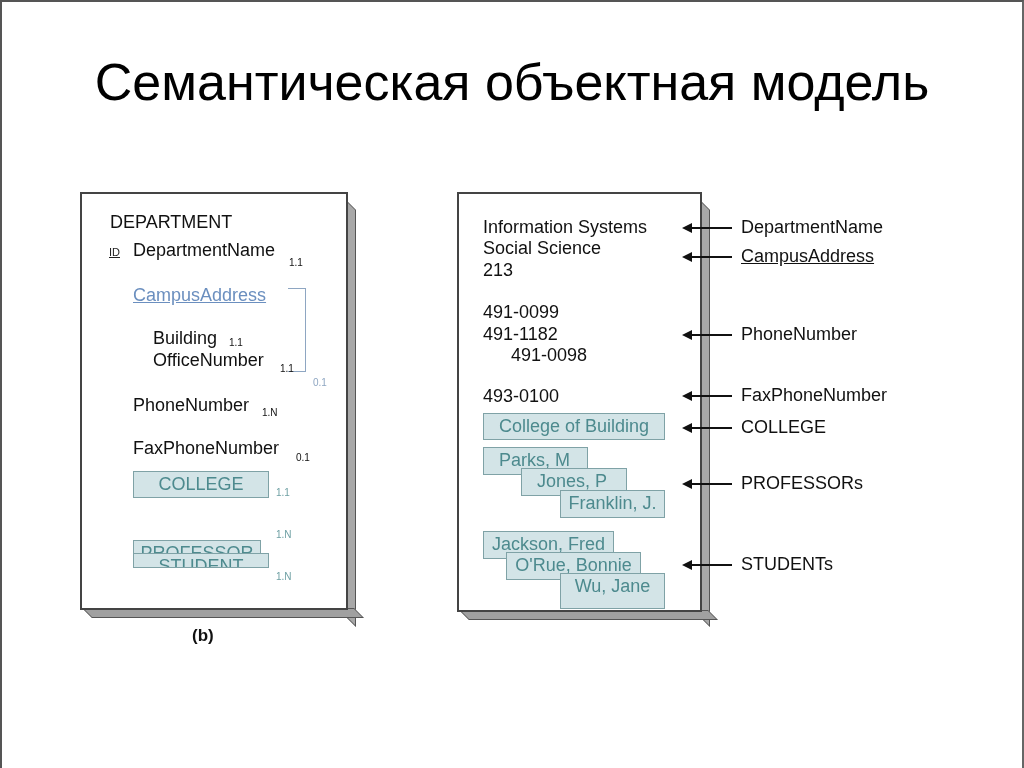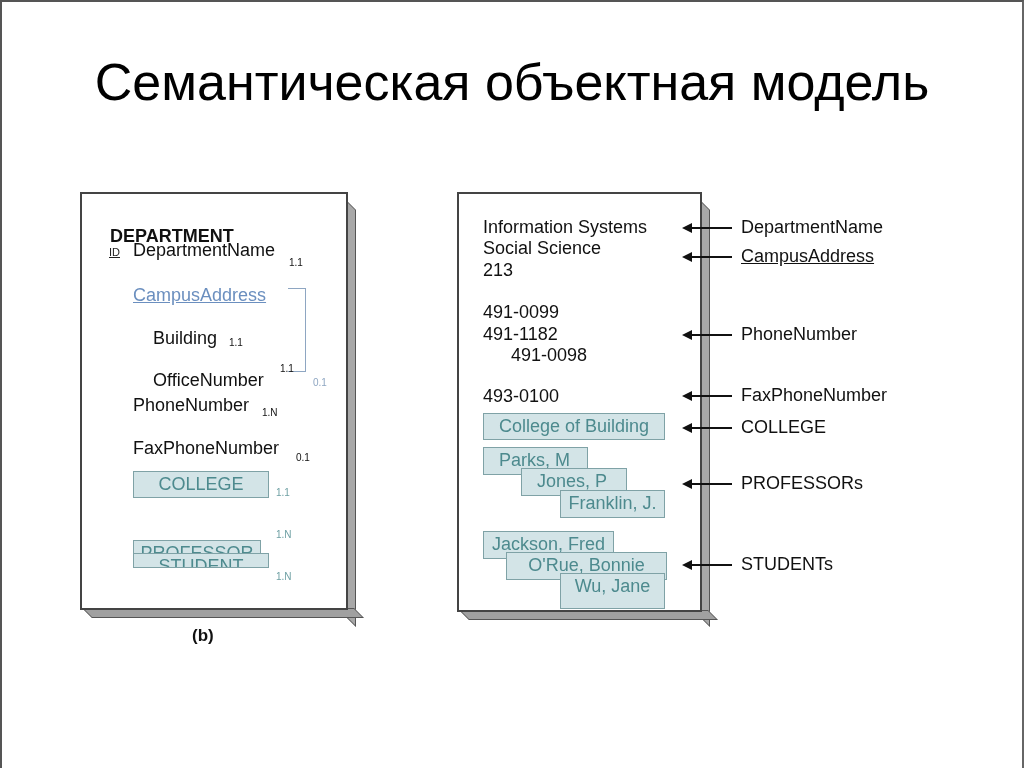--- a/index.html
+++ b/index.html
@@ -37,33 +37,33 @@
 
 <div class="frame"></div>
 
 <div class="title">Семантическая объектная модель</div>
 
 <div>
   <div class="panel-side" style="left:346px; top:200px; width:10px; height:417px; transform: skewY(45deg); transform-origin: top left;"></div>
   <div class="panel-bottom" style="left:82px; top:608px; width:272px; height:10px; transform: skewX(45deg); transform-origin: top left;"></div>
   <div class="panel" style="left:80px; top:192px; width:268px; height:418px;"></div>
 
-  <div class="txt" style="left:110px; top:226px;font-weight:bold;">DEPARTMENT</div>
+  <div class="txt" style="left:110px; top:212px;">DEPARTMENT</div>
 
   <div class="id-mark" style="left:109px; top:246px;">ID</div>
   <div class="txt" style="left:133px; top:240px;">DepartmentName</div>
   <div class="sub" style="left:289px; top:257px;">1.1</div>
 
   <div class="txt blue" style="left:133px; top:285px;">CampusAddress</div>
   <div class="bracket" style="left:288px; top:288px; width:18px; height:84px;"></div>
   <div class="sub subteal" style="left:313px; top:377px; color:#8ea6c2;">0.1</div>
 
   <div class="txt" style="left:153px; top:328px;">Building</div>
   <div class="sub" style="left:229px; top:337px;">1.1</div>
-  <div class="txt" style="left:153px; top:350px;margin-top:20px;">OfficeNumber</div>
+  <div class="txt" style="left:153px; top:350px;">OfficeNumber</div>
   <div class="sub" style="left:280px; top:363px;">1.1</div>
 
   <div class="txt" style="left:133px; top:395px;">PhoneNumber</div>
   <div class="sub" style="left:262px; top:407px;">1.N</div>
 
   <div class="txt" style="left:133px; top:438px;">FaxPhoneNumber</div>
   <div class="sub" style="left:296px; top:452px;">0.1</div>
 
   <div class="box" style="left:133px; top:471px; width:136px; height:27px;">COLLEGE</div>
   <div class="sub subteal" style="left:276px; top:487px;">1.1</div>
@@ -92,21 +92,21 @@
 
   <div class="txt" style="left:483px; top:386px;">493-0100</div>
 
   <div class="box" style="left:483px; top:413px; width:182px; height:27px;">College of Building</div>
 
   <div class="box" style="left:483px; top:447px; width:105px; height:28px; text-align:left; padding-left:15px;">Parks, M</div>
   <div class="box" style="left:521px; top:468px; width:106px; height:28px; text-align:left; padding-left:15px;">Jones, P</div>
   <div class="box" style="left:560px; top:490px; width:105px; height:28px;">Franklin, J.</div>
 
   <div class="box" style="left:483px; top:531px; width:131px; height:28px;">Jackson, Fred</div>
-  <div class="box" style="left:506px; top:552px; width:161px; height:28px;">O'Rue, Bonnie</div>
+  <div class="box" style="left:506px; top:552px; width:135px; height:28px;">O'Rue, Bonnie</div>
   <div class="box" style="left:560px; top:573px; width:105px; height:36px;">Wu, Jane</div>
 
   <div class="arrow" style="left:682px; top:218px; width:50px;">
     <div class="head"></div>
       <div class="line"></div>
   </div>
   <div class="arrow" style="left:682px; top:247px; width:50px;">
     <div class="head"></div>
       <div class="line"></div>
   </div>

